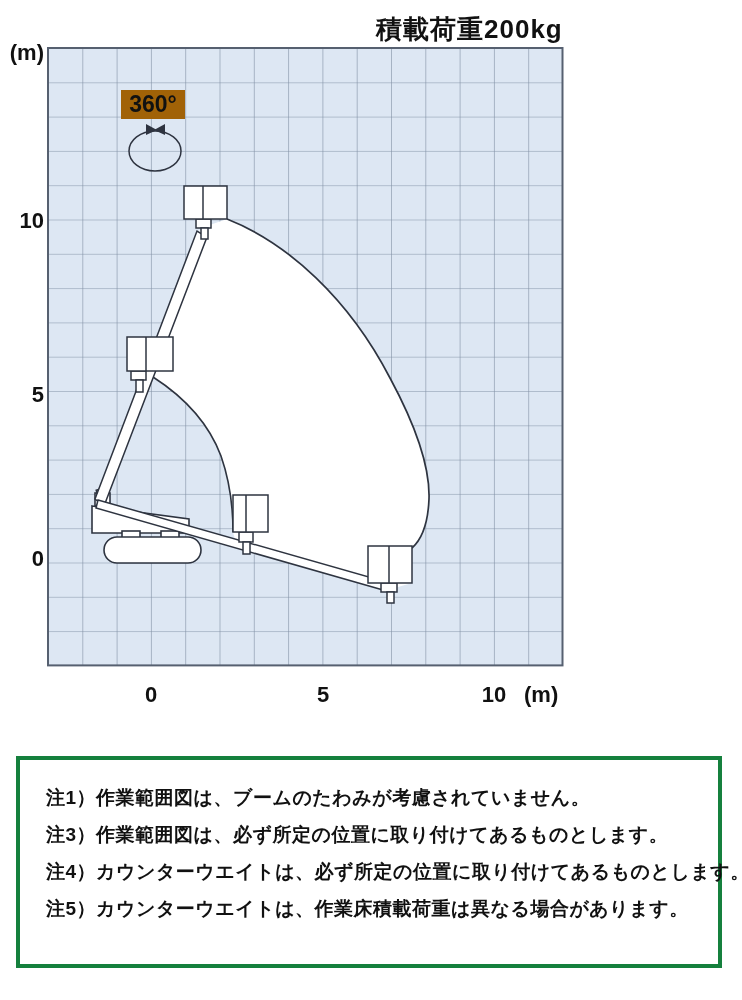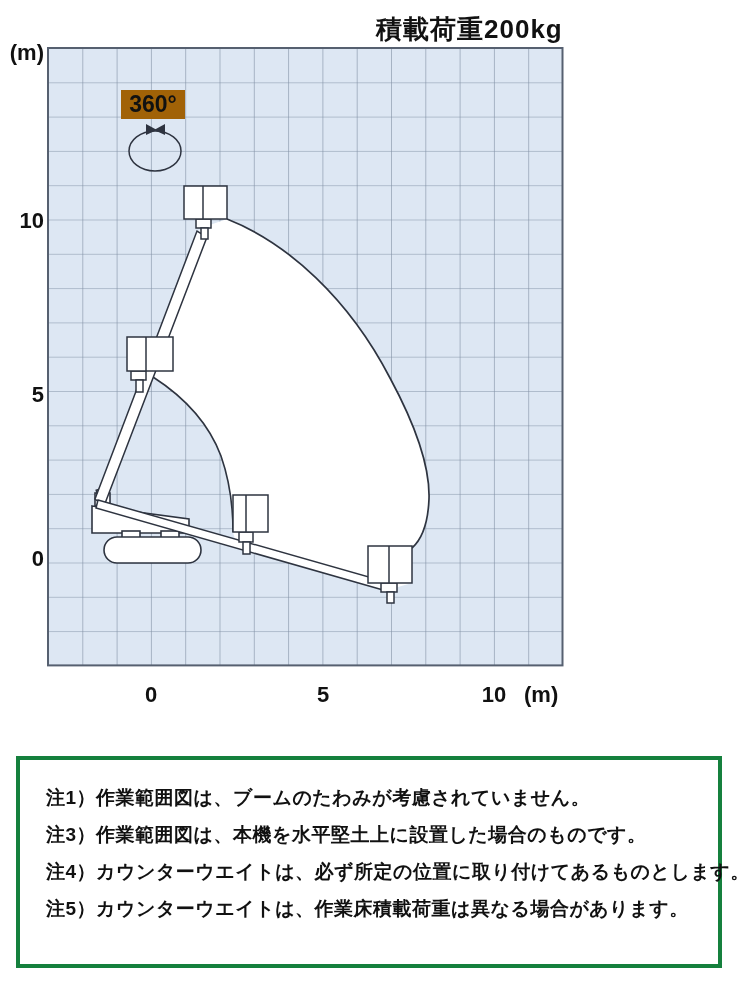--- a/index.html
+++ b/index.html
@@ -104,18 +104,18 @@
   <div class="axis-label y-lab" style="left:6px;top:382px;">5</div>
   <div class="axis-label y-lab" style="left:6px;top:546px;">0</div>
 
   <div class="axis-label x-lab" style="left:133px;top:682px;">0</div>
   <div class="axis-label x-lab" style="left:305px;top:682px;">5</div>
   <div class="axis-label x-lab" style="left:476px;top:682px;">10</div>
   <div class="axis-label" style="left:524px;top:682px;">(m)</div>
 
   <div class="notes-box">
     <div class="note-line">注1）作業範囲図は、ブームのたわみが考慮されていません。</div>
-    <div class="note-line">注3）作業範囲図は、本機を水平堅土上に設置した場合のものです。</div>
+    <div class="note-line">注3）作業範囲図は、必ず所定の位置に取り付けてあるものとします。</div>
     <div class="note-line">注4）カウンターウエイトは、必ず所定の位置に取り付けてあるものとします。</div>
     <div class="note-line">注5）カウンターウエイトは、作業床積載荷重は異なる場合があります。</div>
   </div>
 
 </div>
 
 </body></html>

